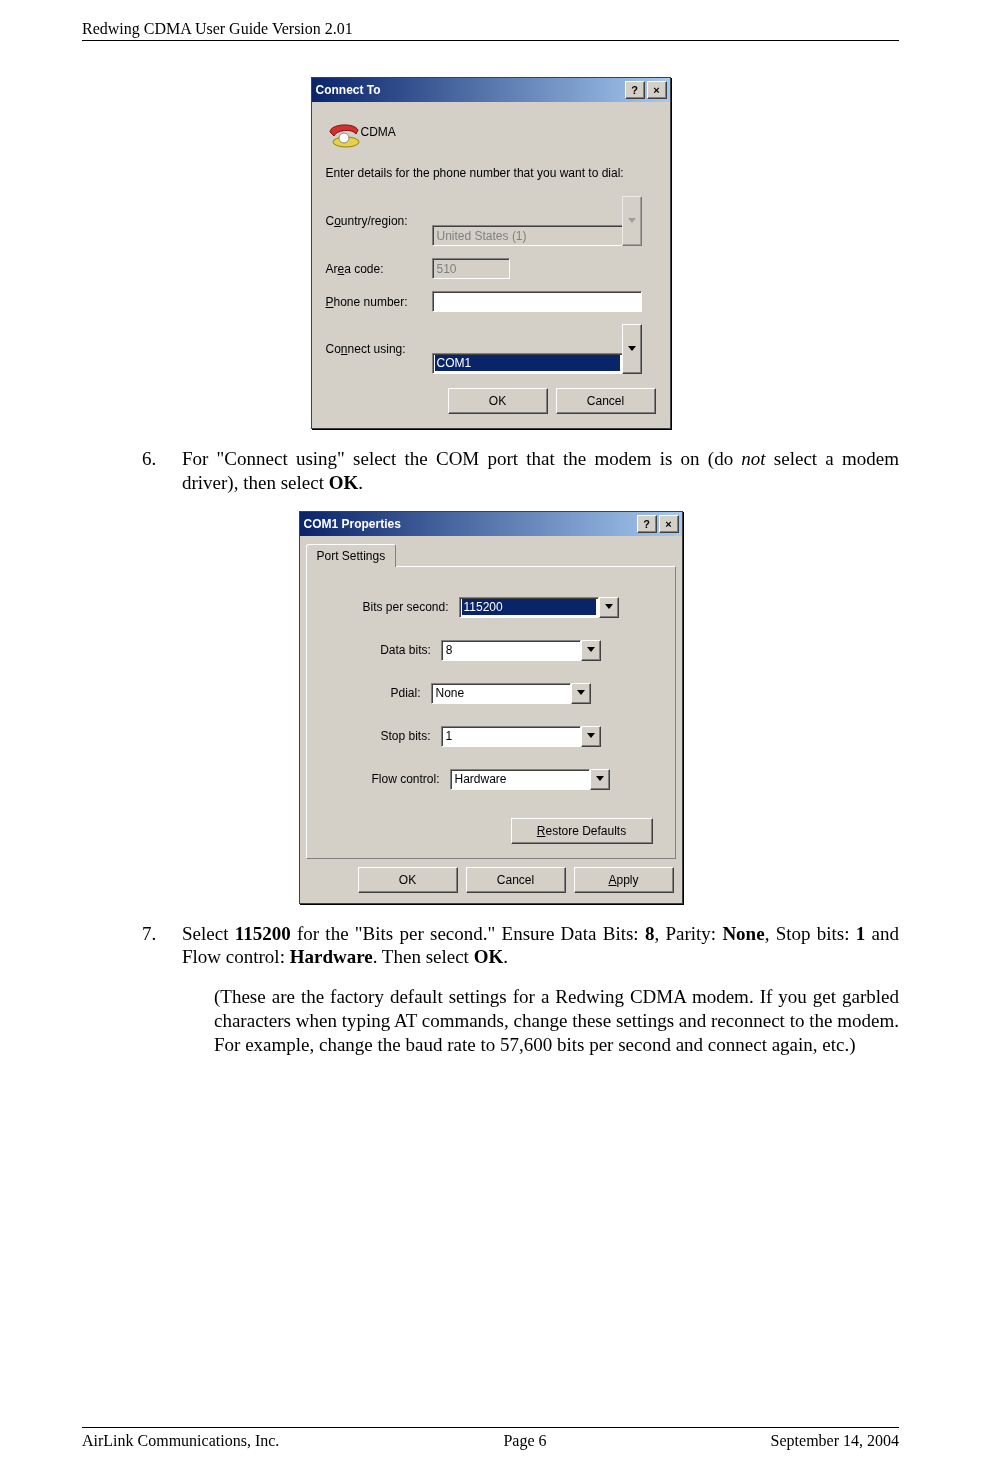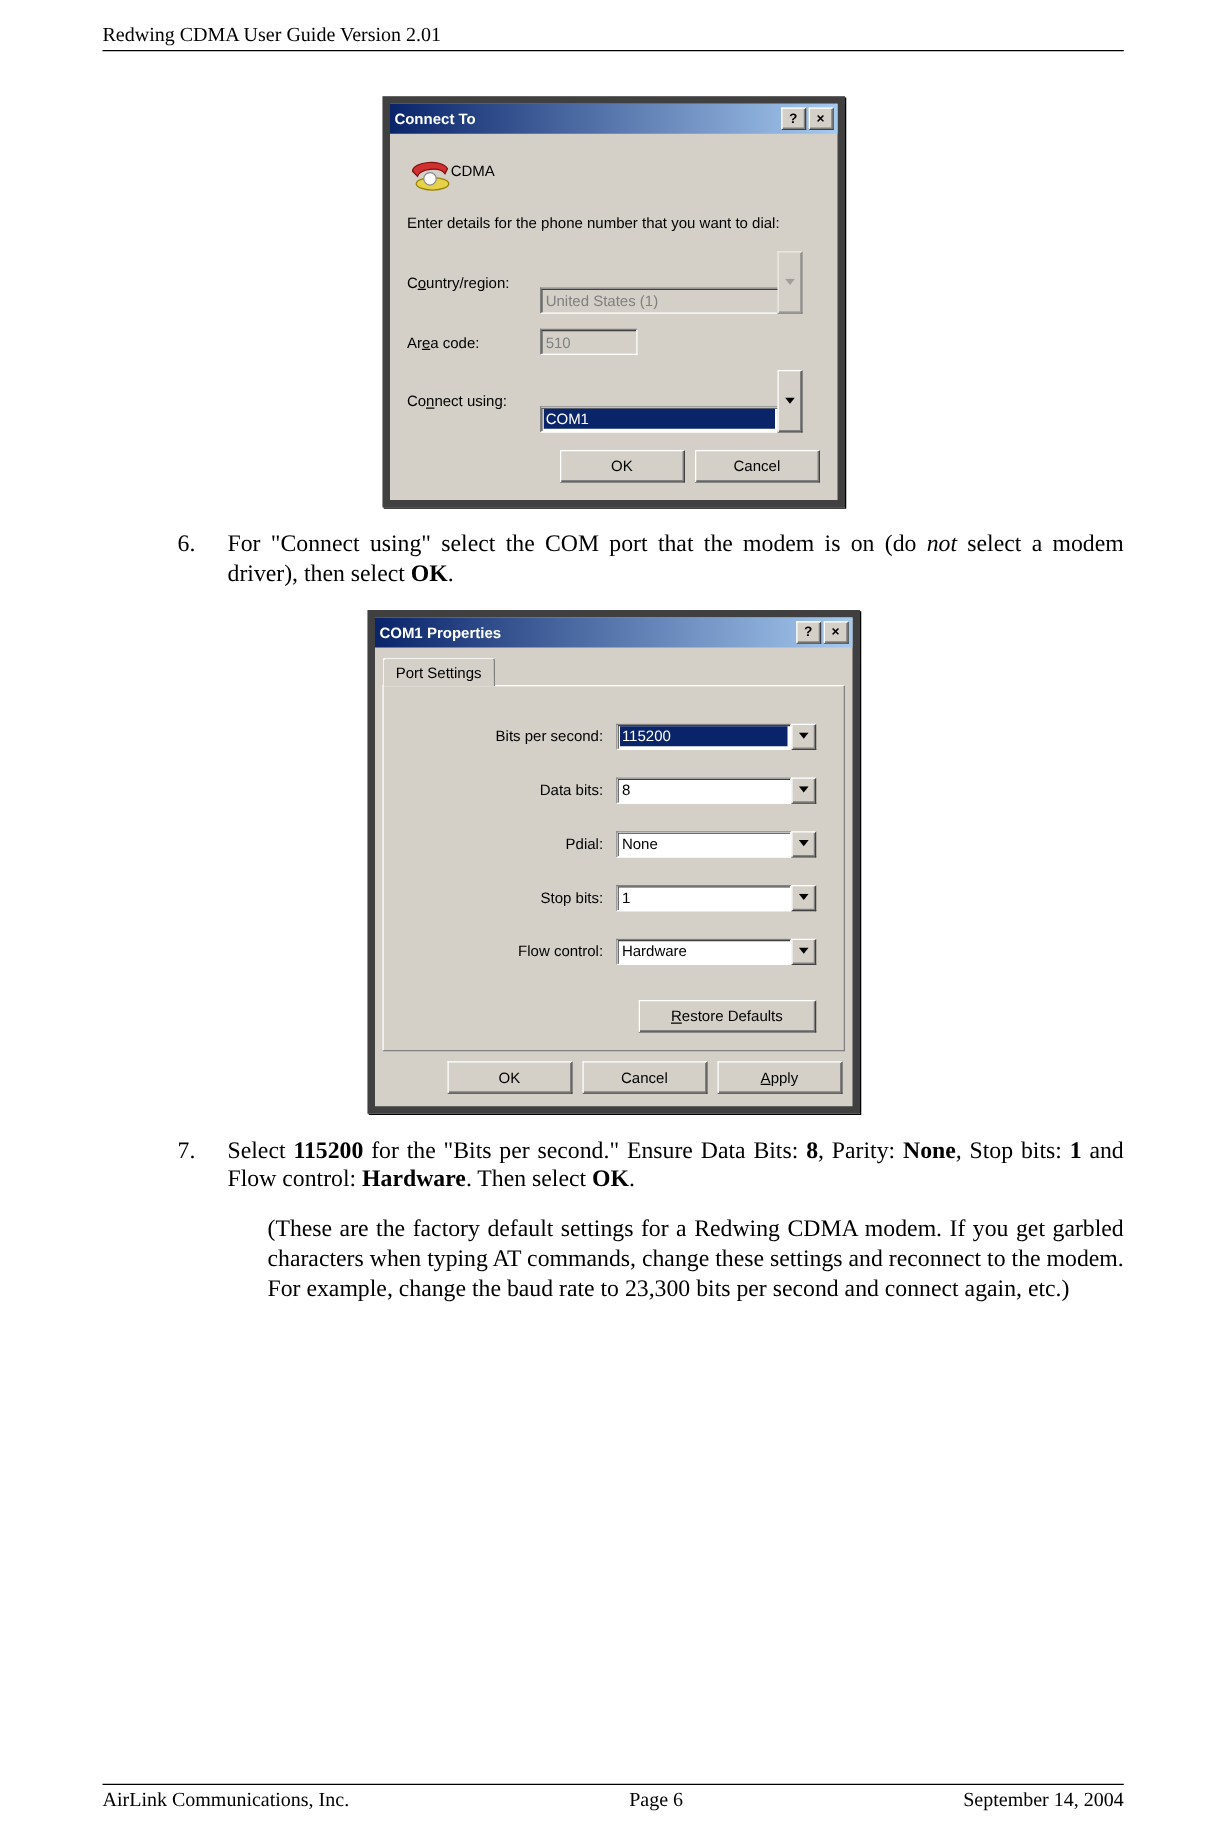--- a/index.html
+++ b/index.html
@@ -33,21 +33,21 @@
     display: flex;
     justify-content: space-between;
   }
   .figure-wrap {
     text-align: center;
     margin: 0 0 18px 0;
   }
   .dialog {
     display: inline-block;
     background: #d4d0c8;
-    border: 6px solid #404040;
+    border: 1px solid #404040;
     box-shadow: 1px 1px 0 #000;
     text-align: left;
     font-family: Tahoma, sans-serif;
     font-size: 12px;
     color: #000;
   }
   .titlebar {
     background: linear-gradient(to right, #0a246a, #a6caf0);
     color: #fff;
     display: flex;
@@ -200,21 +200,21 @@
     border-right-color: #808080;
     border-bottom-color: #808080;
     padding: 30px 22px 14px 22px;
     position: relative;
     margin-top: -1px;
   }
   .d2-row {
     display: flex;
     align-items: center;
     margin-bottom: 22px;
-    justify-content: flex-end;
+    justify-content: center;
     gap: 10px;
   }
   .d2-label {
     font-size: 12px;
     text-align: right;
     flex: 0 0 auto;
   }
   .d2-select-wrap {
     width: 160px;
     display: flex;
@@ -290,20 +290,24 @@
                 </svg>
               </div>
           </div>
         </div>
 
         <div class="form-row">
           <div class="form-label"><span>Ar</span><span class="ul">e</span><span>a code:</span></div>
           <div class="win-input disabled-input" style="width:78px;">510</div>
         </div>
 
+        <div class="form-row">
+          <div class="form-label"><span class="ul">P</span><span>hone number:</span></div>
+          <div class="win-input" style="width:210px;"></div>
+        </div>
 
         <div class="form-row">
           <div class="form-label"><span>Co</span><span class="ul">n</span><span>nect using:</span></div>
           <div class="win-select" style="width:210px;">
             <div class="win-input" style="padding:2px;align-items:flex-end;">
                 <span class="highlight" style="width:100%;">COM1</span>
               </div>
             <div class="select-btn">
                 <svg width="8" height="6">
                   <path d="M0 0 L8 0 L4 5 Z" fill="#000"></path>
@@ -417,20 +421,20 @@
           </div>
       </div>
     </div>
   </div>
 
   <div class="body-item">
     <div class="num">7.</div>
     <div><span>Select </span><span class="bold">115200</span><span> for the "Bits per second." Ensure Data Bits: </span><span class="bold">8</span><span>, Parity: </span><span class="bold">None</span><span>, Stop bits: </span><span class="bold">1</span><span> and Flow control: </span><span class="bold">Hardware</span><span>. Then select </span><span class="bold">OK</span><span>.</span></div>
   </div>
 
-  <div class="body-paren">(These are the factory default settings for a Redwing CDMA modem. If you get garbled characters when typing AT commands, change these settings and reconnect to the modem. For example, change the baud rate to 23,300 bits per second and connect again, etc.)</div>
+  <div class="body-paren">(These are the factory default settings for a Redwing CDMA modem. If you get garbled characters when typing AT commands, change these settings and reconnect to the modem. For example, change the baud rate to 57,600 bits per second and connect again, etc.)</div>
 
   <div class="footer">
     <span>AirLink Communications, Inc.</span>
     <span>Page 6</span>
     <span>September 14, 2004</span>
   </div>
 </div>
 
 </body></html>

